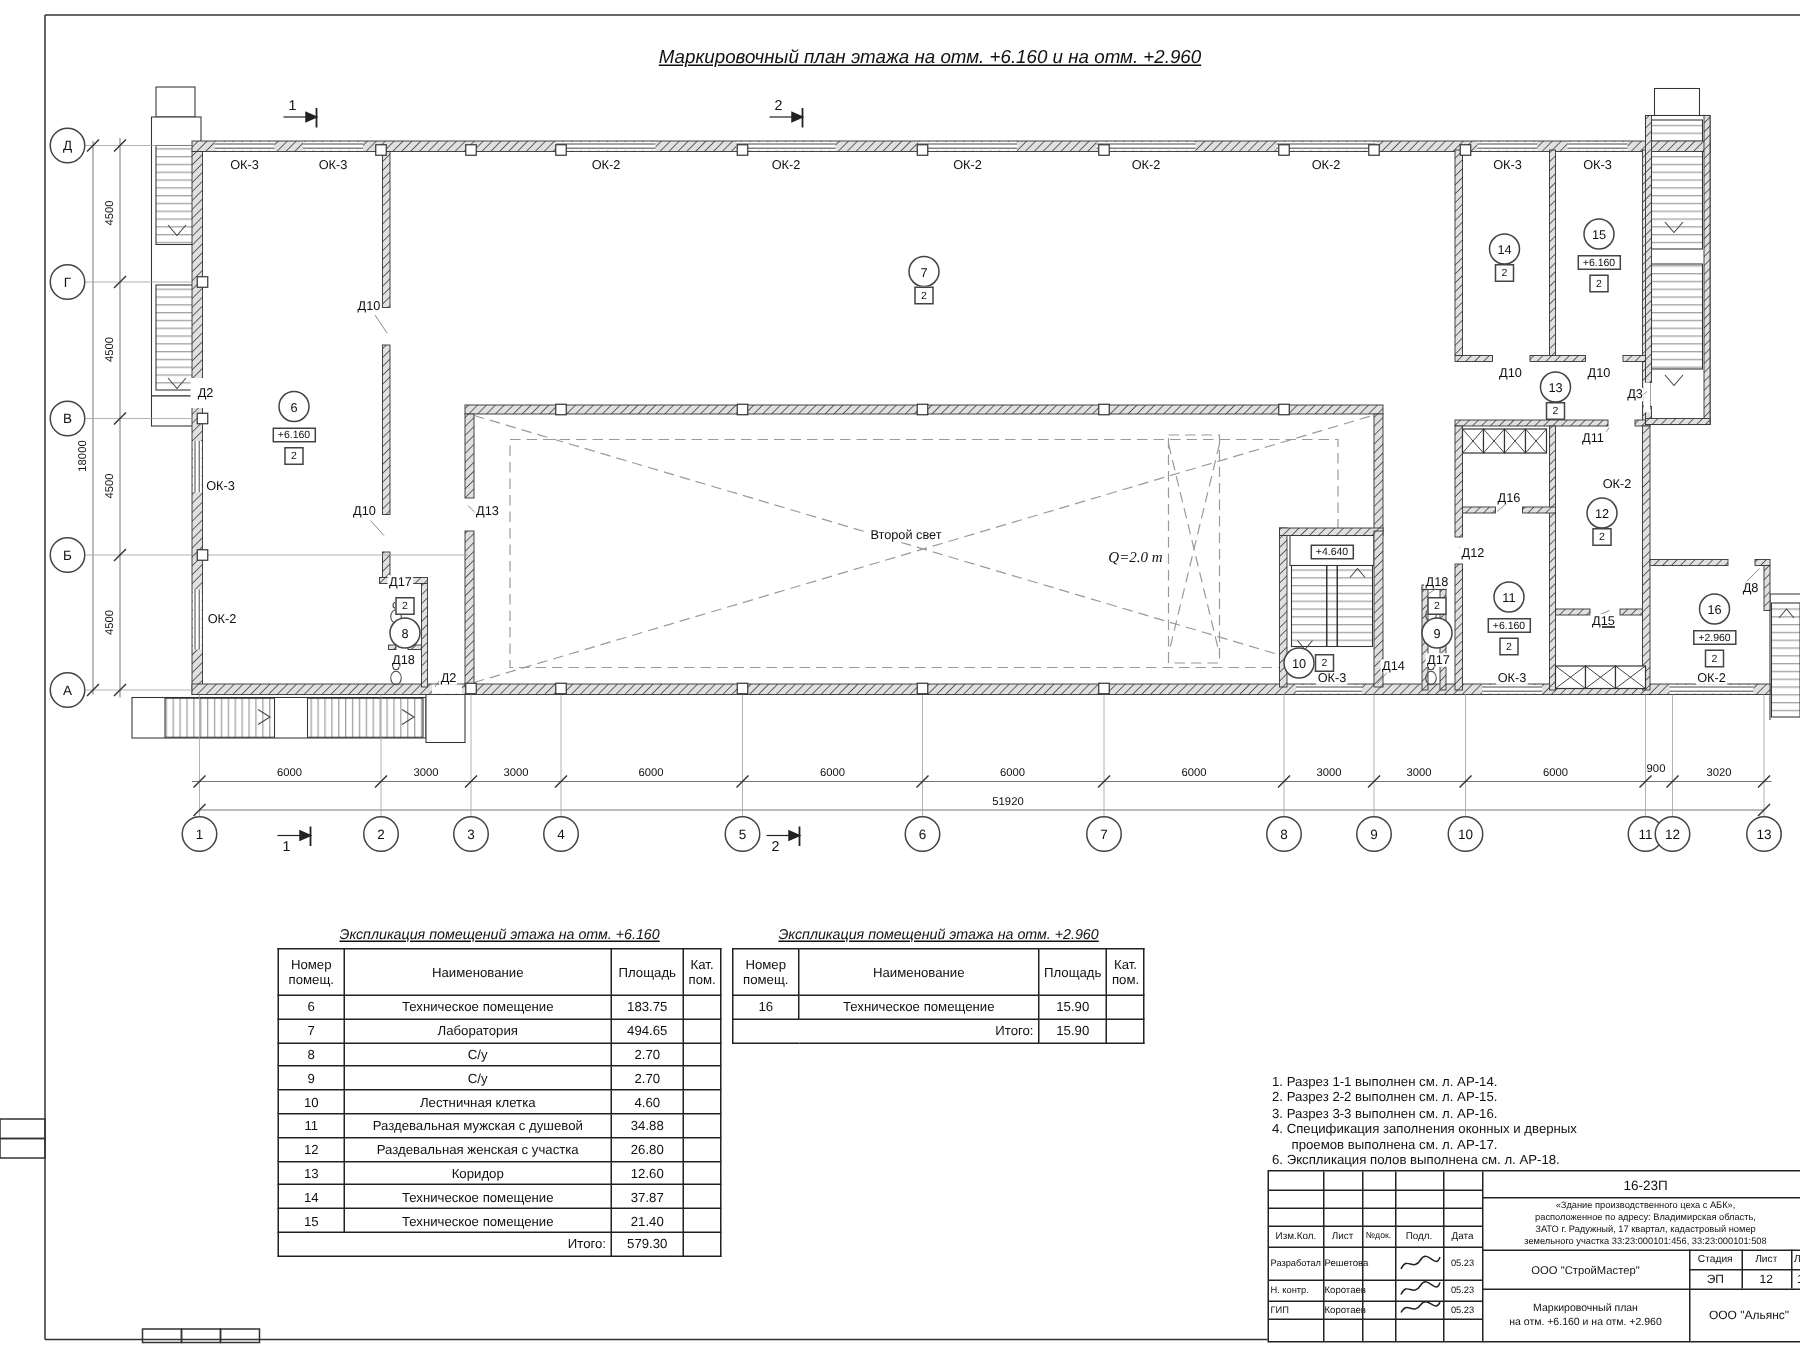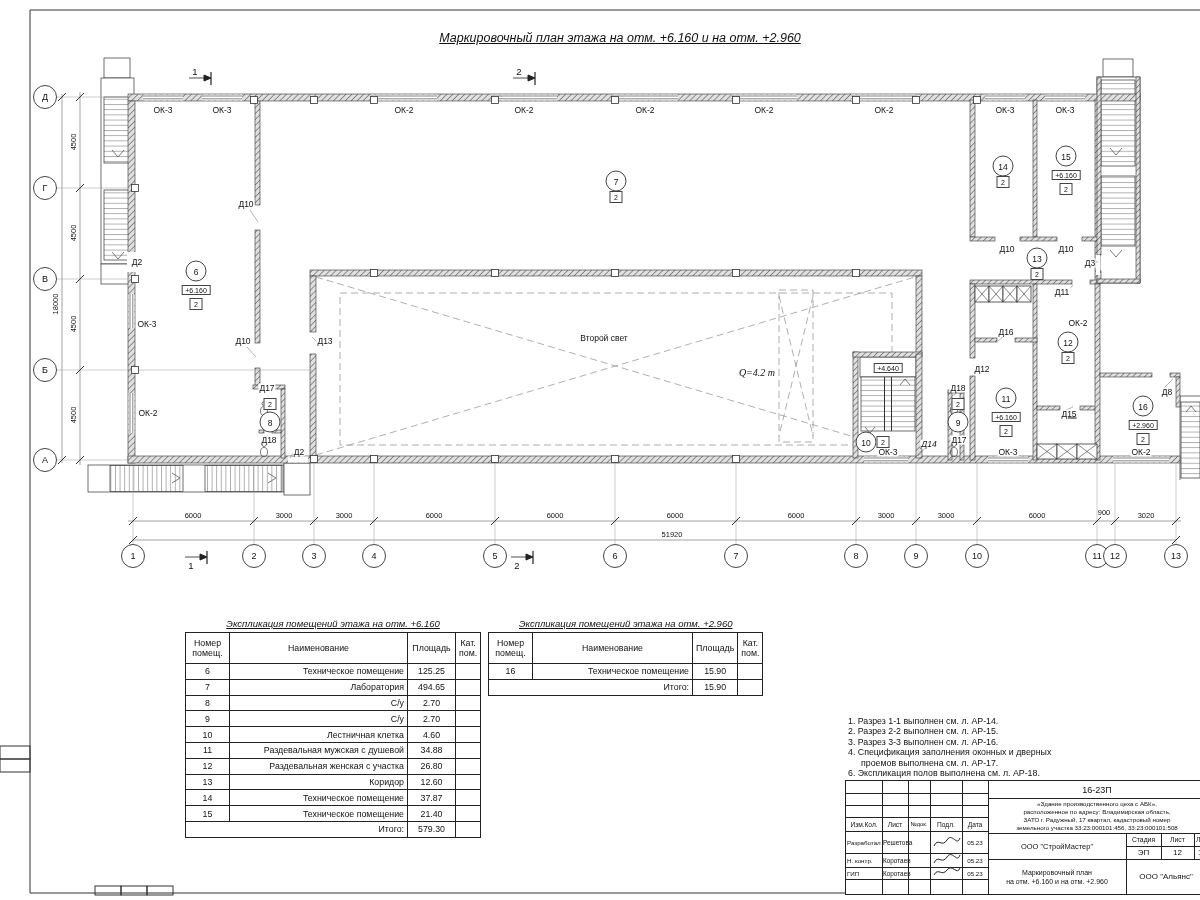--- a/index.html
+++ b/index.html
@@ -28,21 +28,21 @@
   .secnum{position:absolute;transform:translate(-50%,-50%);font-size:9.5px;}
   .spec-table{position:absolute;}
   .spec-title{font-style:italic;font-size:9.5px;text-decoration:underline;text-align:center;
       margin-bottom:3px;white-space:nowrap;}
   .spec-table table{border-collapse:collapse;border:1.4px solid #222;}
   .spec-table th,.spec-table td{border:0.9px solid #222;font-size:8.8px;font-weight:normal;
       padding:0 3px;background:#fff;}
   .spec-table th{height:30px;text-align:center;white-space:pre-line;line-height:10px;}
   .spec-table td{height:14.8px;}
   .td-num,.td-area{text-align:center;}
-  .td-name{text-align:right;padding-left:5px;}
+  .td-name{text-align:center;padding-left:5px;}
   .td-tot{text-align:right;padding-right:6px;}
   #notes{position:absolute;left:848px;top:716px;font-size:8.8px;line-height:10.4px;white-space:nowrap;}
   #notes .indent{padding-left:13px;}
   #tb{position:absolute;left:845px;top:780px;width:360px;height:113px;border:1.4px solid #222;background:#fff;}
   #tb .cell{position:absolute;display:flex;align-items:center;justify-content:center;
       text-align:center;white-space:pre-line;overflow:hidden;}
   #tb .left{justify-content:flex-start;text-align:left;}
   .tbl{position:absolute;background:#222;}
 </style>
 </head>
@@ -404,33 +404,33 @@
     <span class="lbl" style="left: 1008px; top: 452px;">ОК-3</span>
     <span class="lbl" style="left: 1141px; top: 452px;">ОК-2</span>
     <span class="lbl" style="left: 1078px; top: 323px;">ОК-2</span>
     <span class="lbl" style="left: 137px; top: 262px;">Д2</span>
     <span class="lbl" style="left: 246px; top: 204px;">Д10</span>
     <span class="lbl" style="left: 243px; top: 341px;">Д10</span>
     <span class="lbl" style="left: 325px; top: 341px;">Д13</span>
     <span class="lbl" style="left: 267px; top: 388px;">Д17</span>
     <span class="lbl" style="left: 269px; top: 440px;">Д18</span>
     <span class="lbl" style="left: 299px; top: 452px;">Д2</span>
-    <span class="lbl" style="left: 929px; top: 444px; font-style: italic;">Д14</span>
+    <span class="lbl" style="left: 929px; top: 444px;">Д14</span>
     <span class="lbl" style="left: 958px; top: 388px;">Д18</span>
     <span class="lbl" style="left: 959px; top: 440px;">Д17</span>
     <span class="lbl" style="left: 982px; top: 369px;">Д12</span>
     <span class="lbl" style="left: 1006px; top: 332px;">Д16</span>
     <span class="lbl" style="left: 1062px; top: 292px;">Д11</span>
     <span class="lbl" style="left: 1069px; top: 414px; text-decoration: underline;">Д15</span>
     <span class="lbl" style="left: 1007px; top: 249px;">Д10</span>
     <span class="lbl" style="left: 1066px; top: 249px;">Д10</span>
     <span class="lbl" style="left: 1090px; top: 263px;">Д3</span>
     <span class="lbl" style="left: 1167px; top: 392px;">Д8</span>
-    <span class="lbl" style="left: 604px; top: 338px;">Второй свет</span>
-    <span class="qlabel" style="left: 757px; top: 372px;">Q=4.2 т</span>
+    <span class="lbl" style="left: 604px; top: 357px;">Второй свет</span>
+    <span class="qlabel" style="left: 757px; top: 372px;">Q=2.0 т</span>
     <span class="elevbox" style="left: 888px; top: 368px;">+4.640</span>
     <span class="secnum" style="left: 195px; top: 71px;">1</span>
     <span class="secnum" style="left: 519px; top: 71px;">2</span>
     <span class="secnum" style="left: 191px; top: 565px;">1</span>
     <span class="secnum" style="left: 517px; top: 565px;">2</span>
     <span class="room-circle" style="left: 196px; top: 271px;">6</span>
     <span class="elevbox" style="left: 196px; top: 290px;">+6.160</span>
     <span class="catbox" style="left: 196px; top: 304px;">2</span>
     <span class="room-circle" style="left: 616px; top: 181px;">7</span>
     <span class="catbox" style="left: 616px; top: 197px;">2</span>
@@ -473,21 +473,21 @@
           <th>Наименование</th>
           <th>Площадь</th>
           <th>Кат.
 пом.</th>
         </tr>
       </thead>
       <tbody>
         <tr>
           <td class="td-num">6</td>
           <td class="td-name">Техническое помещение</td>
-          <td class="td-area">125.25</td>
+          <td class="td-area">183.75</td>
           <td class=""></td>
         </tr>
         <tr>
           <td class="td-num">7</td>
           <td class="td-name">Лаборатория</td>
           <td class="td-area">494.65</td>
           <td class=""></td>
         </tr>
         <tr>
           <td class="td-num">8</td>

